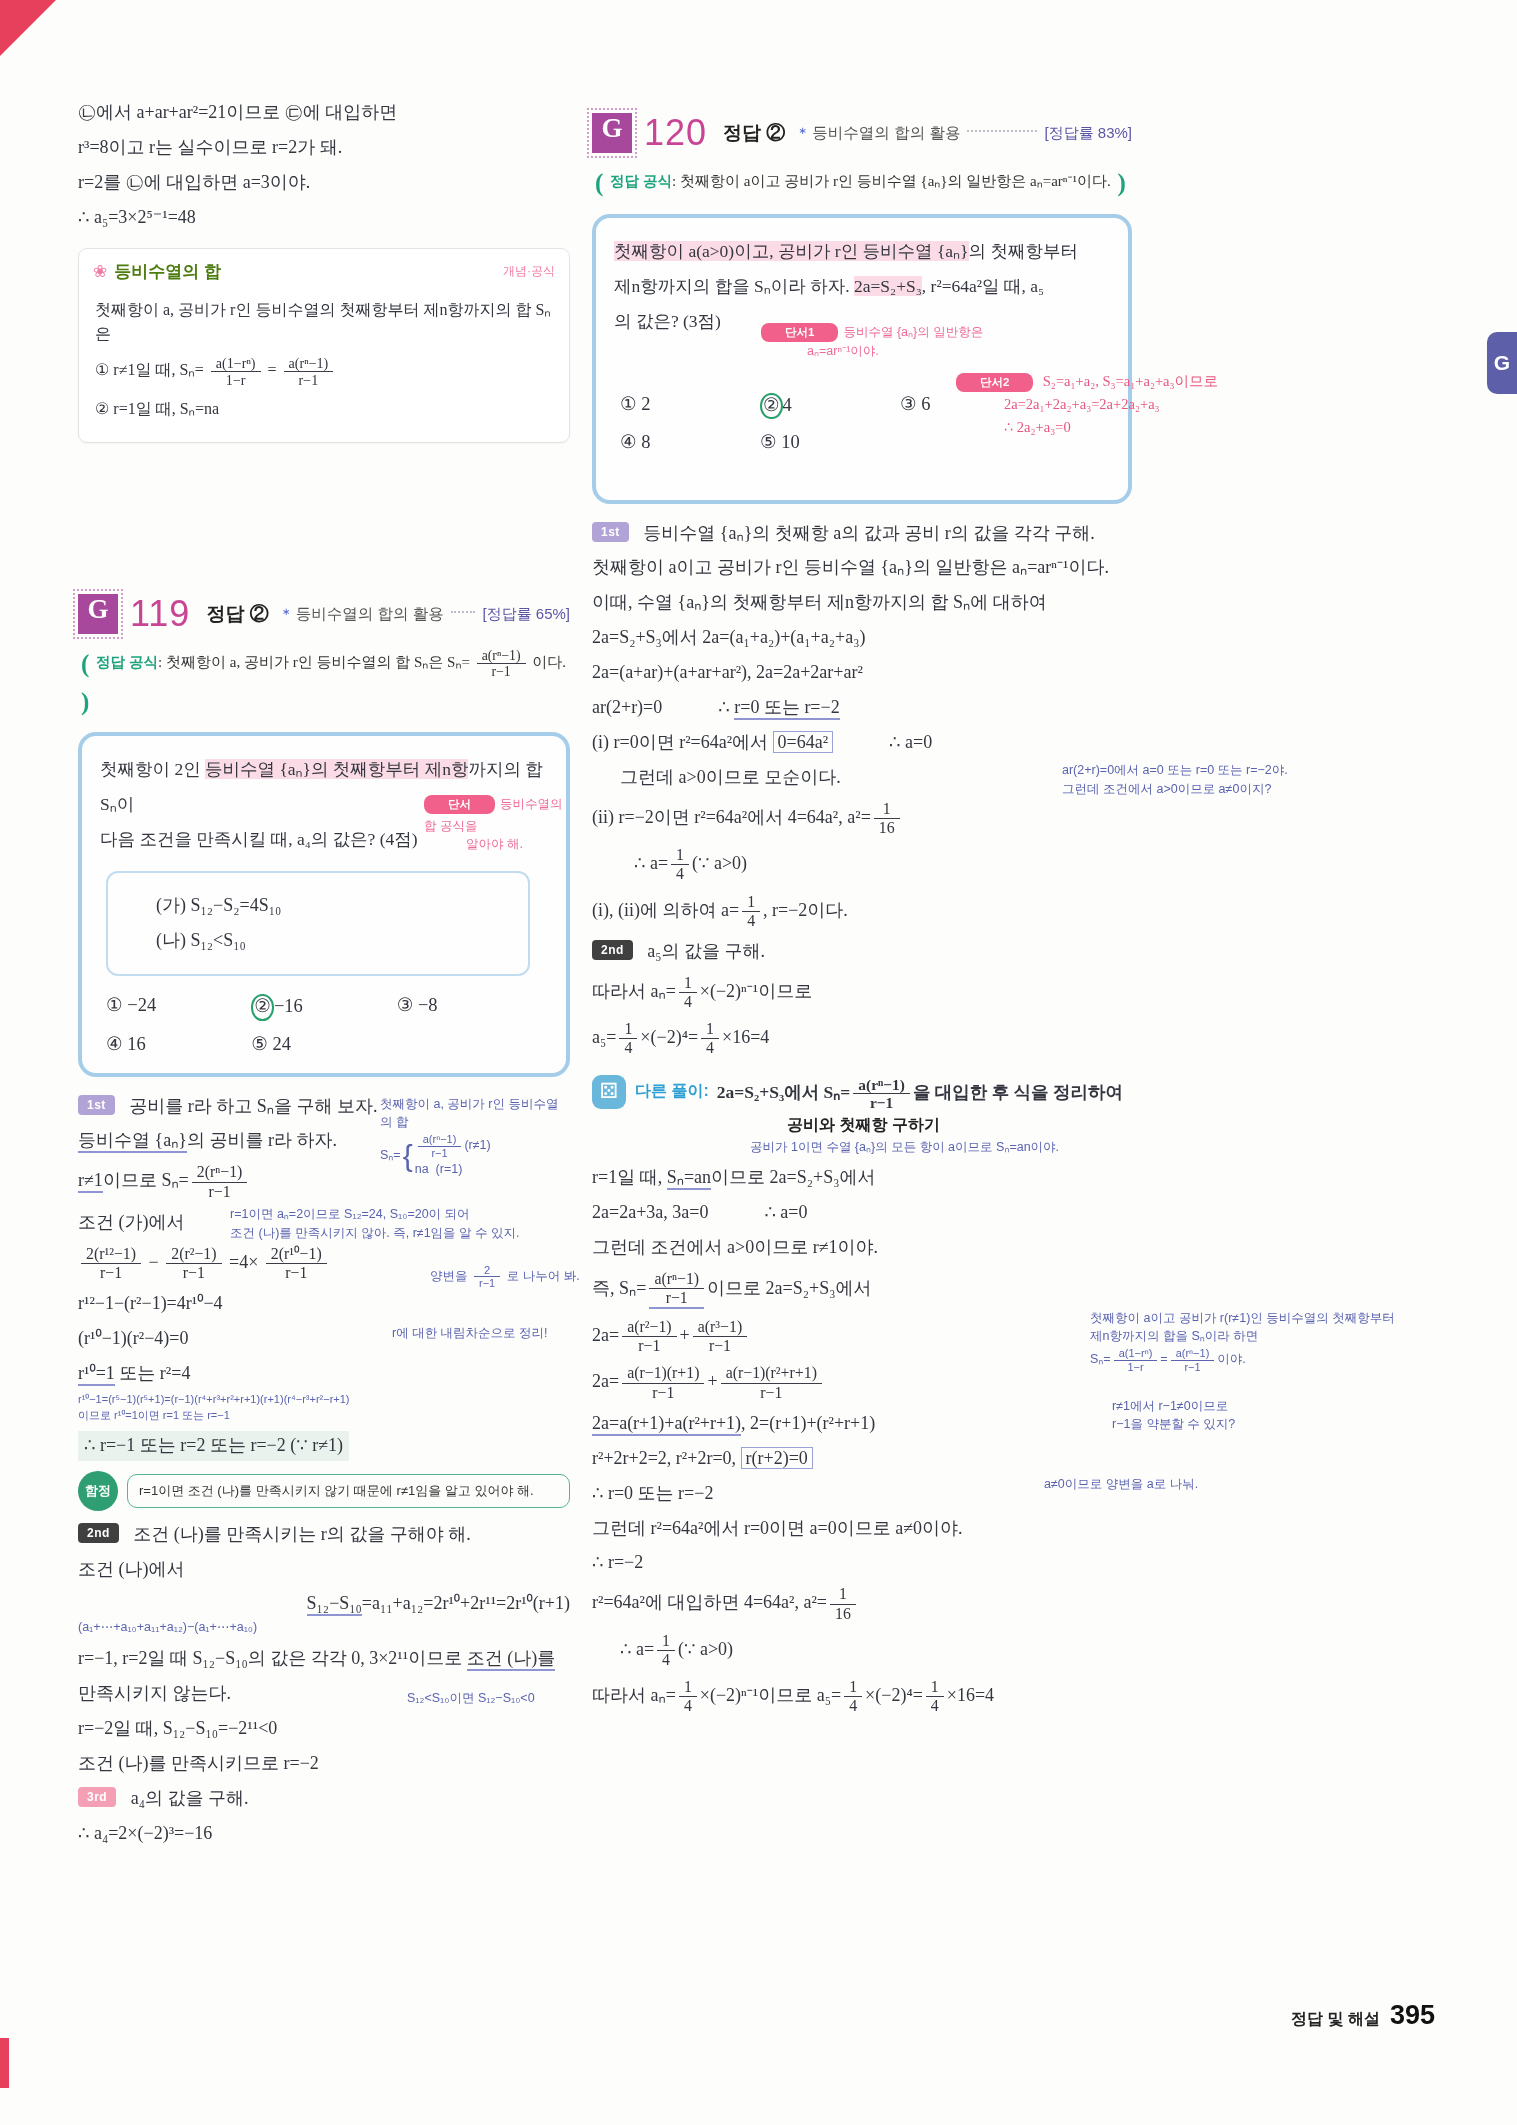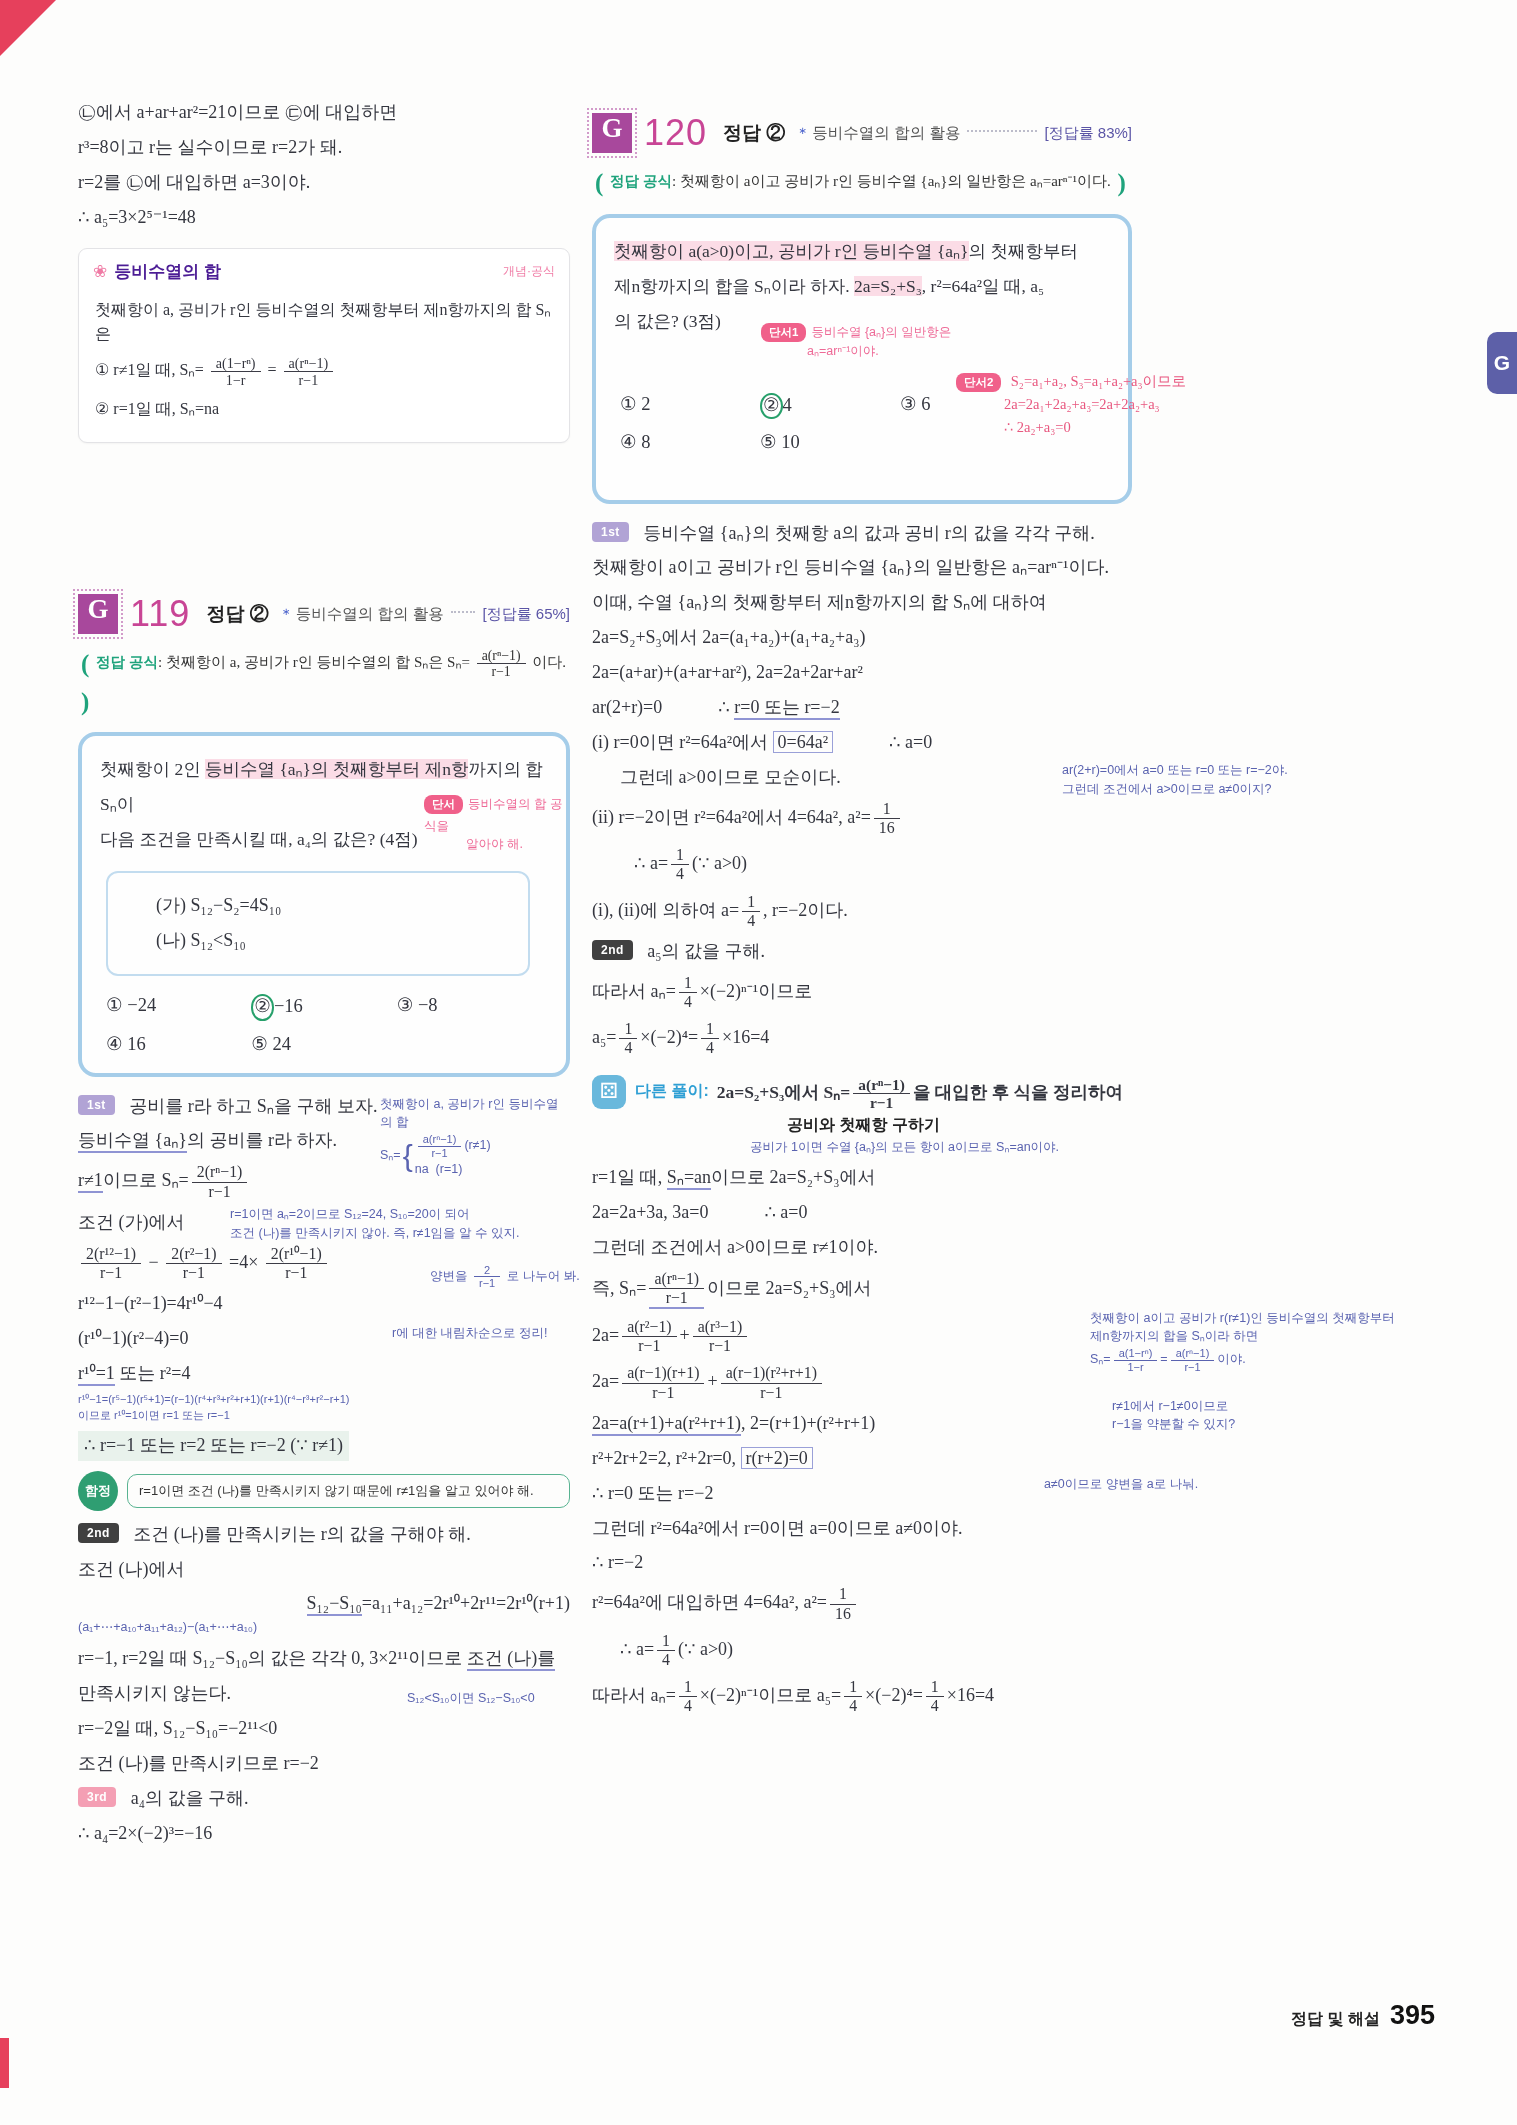--- a/index.html
+++ b/index.html
@@ -43,21 +43,21 @@
   .pk{font:12.5px "Liberation Sans",sans-serif;color:#ee6a97;line-height:1.45;}
   .pkm{font-family:"Liberation Serif",serif;font-size:14.5px;color:#e8577f;line-height:1.6;}
 
   
   .stepb{display:inline-block;color:#fff;font:bold 12px "Liberation Sans",sans-serif;
          padding:3px 9px;border-radius:4px;margin-right:10px;vertical-align:3px;letter-spacing:.5px;}
   .b1{background:#b1a3d5;}
   .b2{background:#404040;}
   .b3{background:#f49fb4;}
   .danseo{display:inline-block;background:#f0608a;color:#fff;font:bold 11.5px "Liberation Sans",sans-serif;
-          padding:2px 8px;border-radius:8px;margin-right:5px;}
+          padding:2px 24px;border-radius:8px;margin-right:5px;}
   .trapb{flex:0 0 40px;height:40px;border-radius:50%;background:#2f9e72;color:#fff;
          font:bold 13px "Liberation Sans",sans-serif;display:flex;align-items:center;justify-content:center;margin-right:9px;}
   .trap{display:flex;align-items:center;margin:10px 0;}
   .trapbox{flex:1;border:1.6px solid #58b391;border-radius:10px;padding:7px 11px;
            font:13px "Liberation Sans",sans-serif;color:#333;}
 
   
   .phead{display:flex;align-items:center;margin:0 0 10px;}
   .gb{display:inline-block;width:40px;height:40px;background:#a8489c;color:#fff;text-align:center;line-height:40px;
       font:bold 27px "Liberation Serif",serif;outline:2px dotted #d29bca;outline-offset:3px;margin-right:12px;}
@@ -88,21 +88,21 @@
         justify-content:center;font-size:21px;margin-right:9px;}
   .altlab{color:#2e9fd4;font:bold 16px "Liberation Sans",sans-serif;margin-right:8px;white-space:nowrap;line-height:2;}
   .altbody{font-size:17.5px;font-weight:bold;}
   .altl2{font:bold 16px "Liberation Sans",sans-serif;color:#222;margin:2px 0 2px 195px;}
 
   
   .concept{border:1px solid #e3e3e6;border-radius:9px;background:#fff;margin:16px 0 0;
            box-shadow:0 1px 2px rgba(0,0,0,.04);}
   .c-head{display:flex;align-items:center;padding:11px 14px 6px;}
   .flower{color:#f07ba5;margin-right:7px;font-size:17px;}
-  .c-title{font:bold 17px "Liberation Sans",sans-serif;color:#4c1d95;}
+  .c-title{font:bold 17px "Liberation Sans",sans-serif;color:#4d7c0f;}
   .c-tag{margin-left:auto;font:12px "Liberation Sans",sans-serif;color:#f07ba5;}
   .c-body{padding:2px 16px 14px;font-family:Liberation Serif, serif;}
 
   .g119sol{margin-top:6px;}
   .gap119{height:150px;}
 </style>
 </head>
 <body>
 
 <div class="page">

